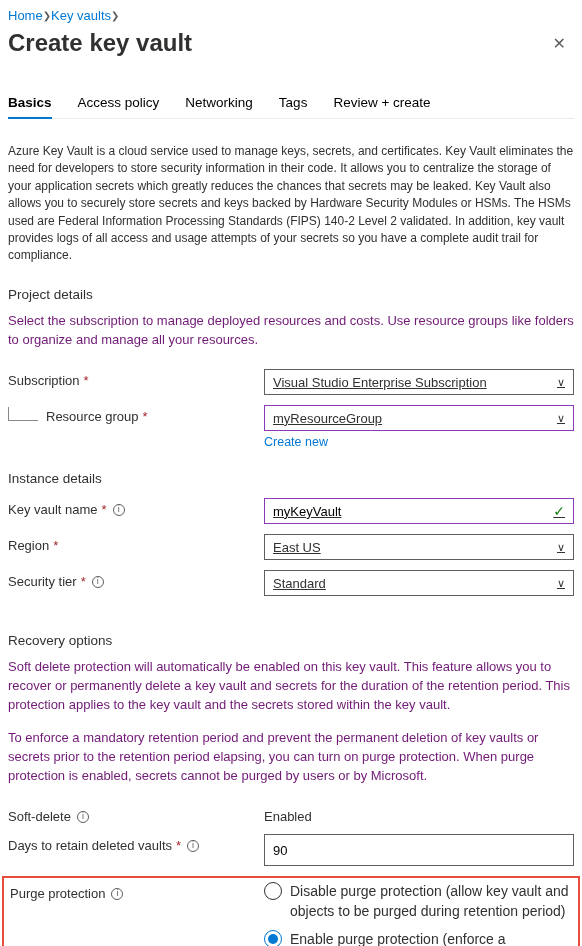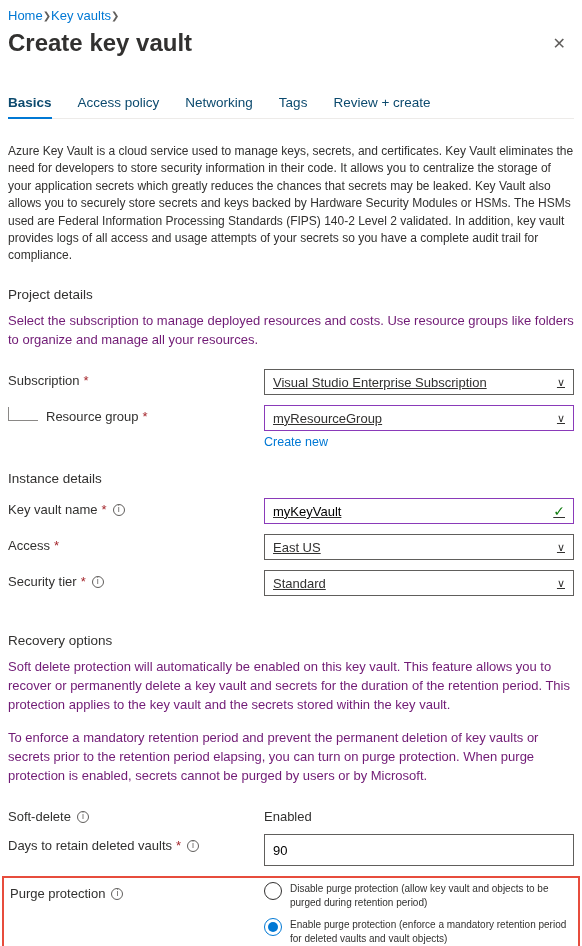--- a/index.html
+++ b/index.html
@@ -11,21 +11,21 @@
   width: 582px;
   padding: 8px 8px 20px 8px;
 }
 a { color: #0078d4; text-decoration: none; cursor: pointer; }
 .breadcrumb { display: flex; align-items: center; font-size: 13px; margin-bottom: 6px; }
 .breadcrumb .chev { color: #605e5c; font-size: 10px; }
 .title-row { display: flex; justify-content: space-between; align-items: center; margin-bottom: 24px; }
 .title { font-size: 24px; font-weight: 700; color: #323130; }
 .close-x { font-size: 16px; color: #605e5c; cursor: pointer; padding: 4px 8px; font-weight: 300;}
 .tabs { display: flex; gap: 26px; border-bottom: 1px solid #edebe9; margin-bottom: 24px; margin-top: 38px;}
-.tab { font-size: 13.5px; color: #0c4a6e; padding: 0 0 8px 0; cursor: pointer; position: relative; }
+.tab { font-size: 13.5px; color: #000000; padding: 0 0 8px 0; cursor: pointer; position: relative; }
 .tab.active { font-weight: 600; }
 .tab.active::after { content: ""; position: absolute; left: 0; right: 0; bottom: -1px; height: 2px; background: #0078d4; }
 .desc { font-size: 12px; line-height: 1.45; color: #323130; margin-bottom: 22px; }
 .sect-heading { font-size: 13.5px; font-weight: 400; color: #323130; margin-top: 6px; margin-bottom: 10px; }
 .sect-desc { font-size: 13px; line-height: 1.45; color: #701a75; margin-bottom: 20px; }
 .form-row { display: flex; align-items: flex-start; margin-bottom: 10px; }
 .label-col { width: 256px; flex-shrink: 0; display: flex; align-items: center; gap: 4px; padding-top: 4px; font-size: 13px;}
 .req { color: #a4262c; }
 .info-icon { width: 12px; height: 12px; border: 1px solid #605e5c; border-radius: 50%; display: inline-flex; align-items: center; justify-content: center; font-size: 9px; color: #605e5c; line-height:1; margin-left:2px;}
 .input-col { flex: 1; }
@@ -44,21 +44,21 @@
   color: #323130;
   text-decoration: underline;
 }
 .select.purple, .text-input.purple { border-color: #8a3ab9; border-width:1px; }
 .chev-down { font-size: 11px; color: #323130; }
 .text-input input { border: none; outline: none; width: 100%; font-size: 13px; font-family: inherit; background: transparent;}
 .check-green { color: #107c10; font-size: 14px; }
 .sub-link { color: #0078d4; font-size: 12.5px; margin-top: 4px; display: inline-block; }
 .indent-line { display:flex; }
 .tree-angle{ width: 30px; border-left:1px solid #8a8886; border-bottom:1px solid #8a8886; height:14px; margin-right:4px; margin-top:-6px; margin-left:0px;}
-.radio-opt { display: flex; align-items: flex-start; gap: 8px; margin-bottom: 8px; font-size: 10px; line-height:1.4;}
+.radio-opt { display: flex; align-items: flex-start; gap: 8px; margin-bottom: 8px; font-size: 14px; line-height:1.4;}
 .radio { width: 18px; height: 18px; border: 1px solid #323130; border-radius: 50%; flex-shrink: 0; display:flex; align-items:center; justify-content:center; background:#fff; cursor:pointer;}
 .radio.selected { border-color: #0078d4; }
 .radio.selected::after { content:""; width:10px; height:10px; background:#0078d4; border-radius:50%; }
 .hl-box { border: 2px solid #e74c3c; padding: 4px 4px 2px 4px; margin: 0 -6px;}
 .val-text { padding-top: 4px; font-size:13px;}
 .tiny-input{ width:100%; height:26px; border:1px solid #605e5c; padding:15px 8px; font-size:13px; font-family:Liberation Sans, sans-serif;}
 </style>
 </head>
 <body>
 
@@ -126,21 +126,21 @@
   <div class="input-col">
     <div class="text-input purple">
       <input value="myKeyVault" style="">
       <span class="check-green">✓</span>
     </div>
   </div>
 </div>
 
 <div class="form-row">
   <div class="label-col">
-    <span>Access</span>
+    <span>Region</span>
     <span class="req">*</span>
   </div>
   <div class="input-col">
     <div class="select">
       <span>East US</span>
       <span class="chev-down">∨</span>
     </div>
   </div>
 </div>
 

